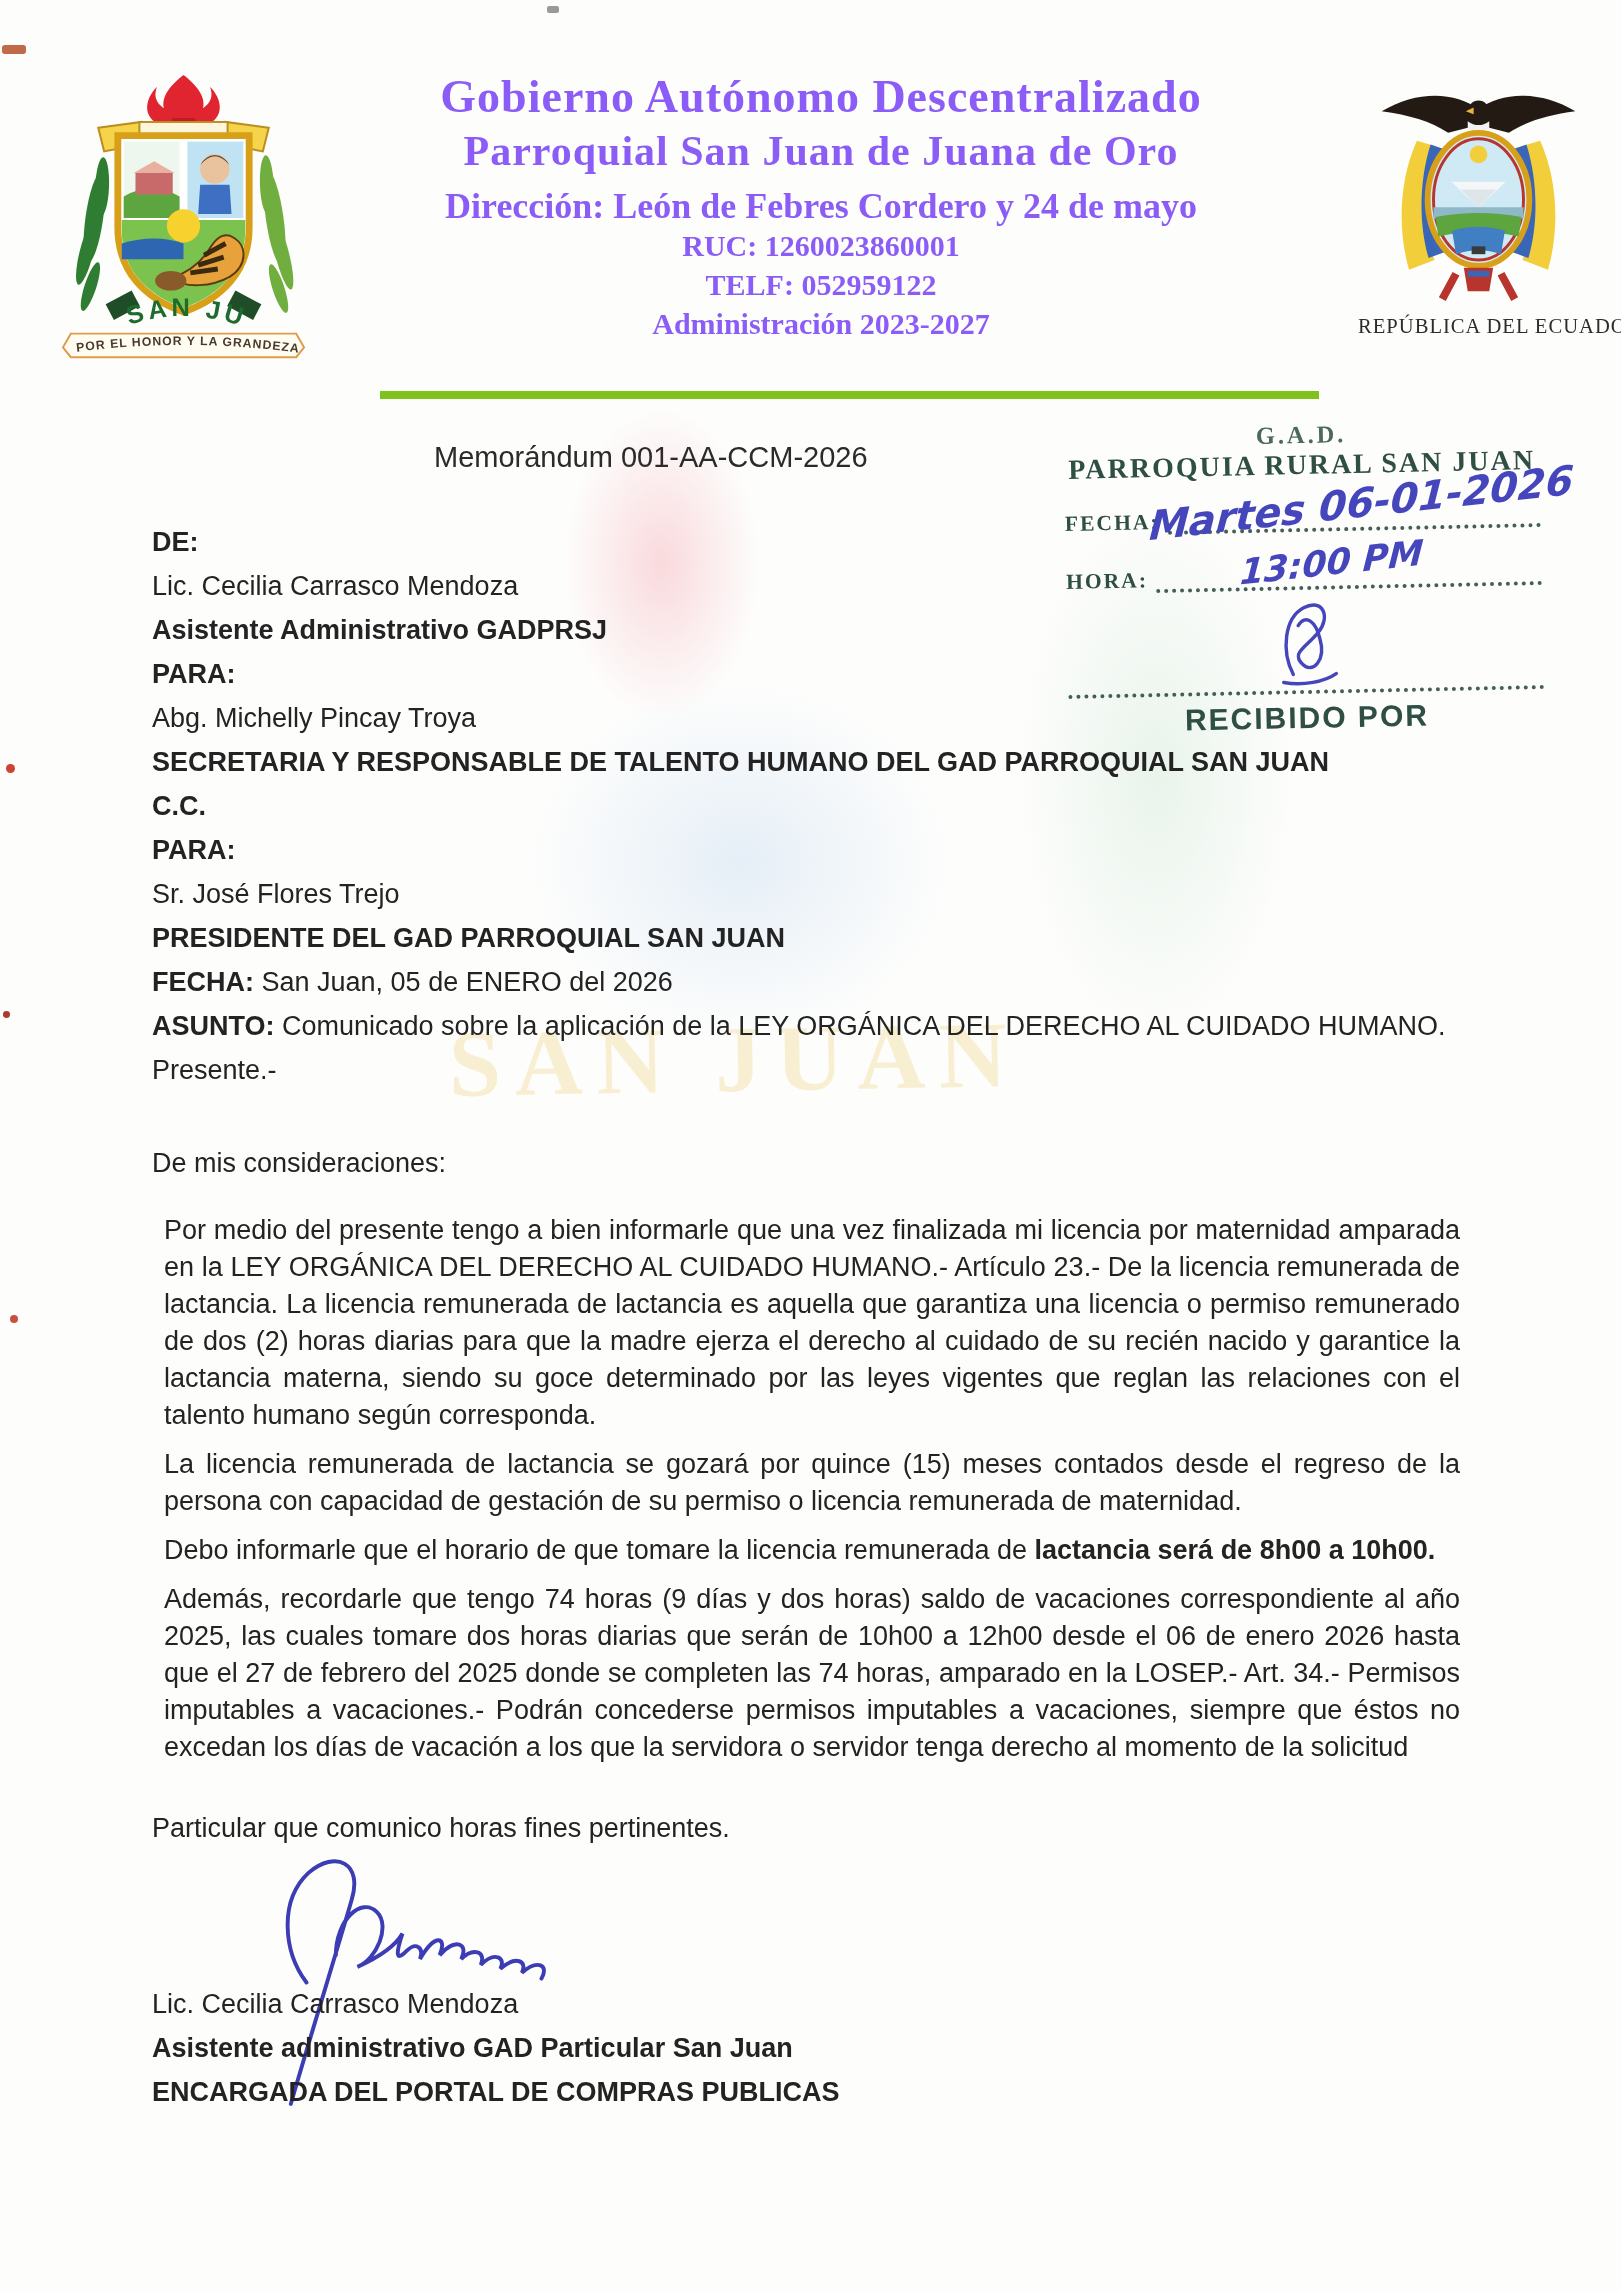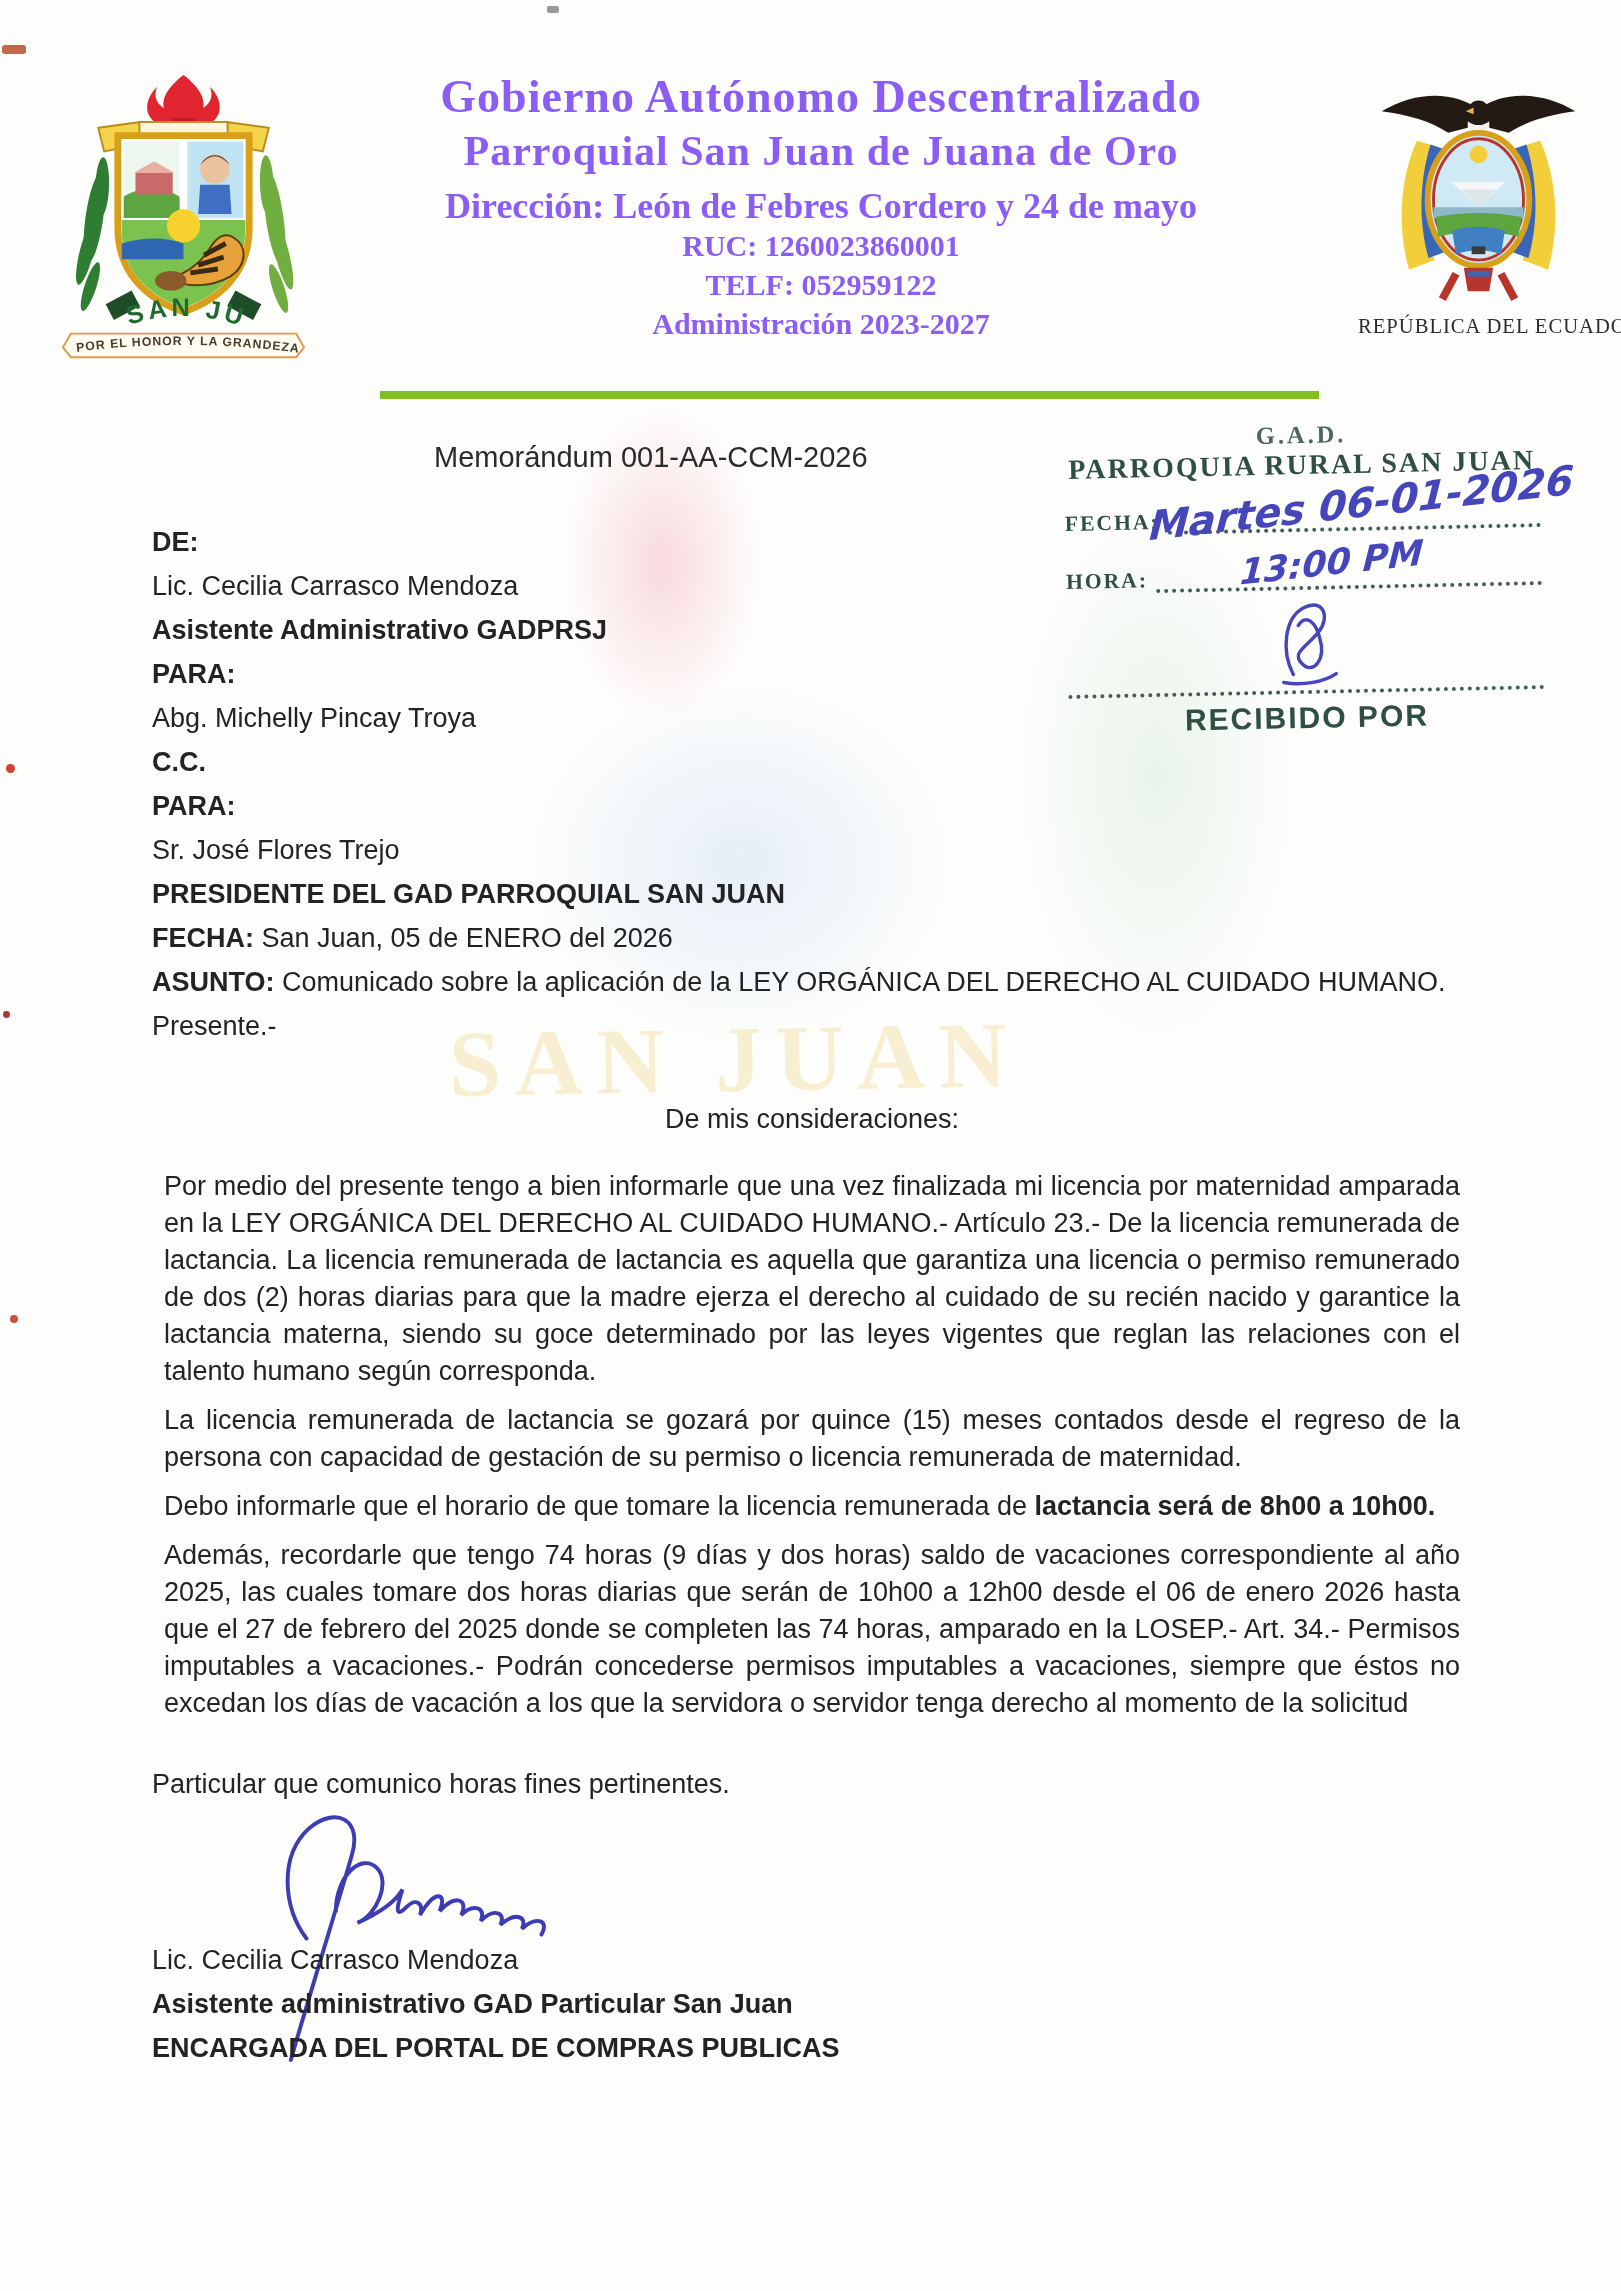--- a/index.html
+++ b/index.html
@@ -62,21 +62,21 @@
   .stamp-sig .stamp-dots{position:absolute;left:0;right:0;bottom:0;}
   .sig-initials{position:absolute;left:196px;top:-47px;}
   .stamp-received{text-align:center;font-weight:bold;font-size:30px;letter-spacing:2px;
     margin-top:7.8px;color:#2f4f45;}
 
   
   .content{position:absolute;left:152px;top:520px;width:1320px;font-size:27px;}
   .meta-line{line-height:44px;}
   .b{font-weight:bold;}
   .asunto{line-height:44px;text-align:justify;}
-  .salutation{margin-top:49px;line-height:44px;text-align:center;}
+  .salutation{margin-top:49px;line-height:44px;}
   .para{margin:12px;margin-top:27.4px;line-height:37px;text-align:justify;}
   .para.tight{margin-top:0;}
   .closing{margin-top:44px;line-height:37px;}
   .sign-block{position:relative;margin-top:9.8px;height:294px;}
   .sign-svg{position:absolute;left:37px;top:0;}
   .sign-text{position:absolute;left:0;top:125px;}
   .sign-text .meta-line{line-height:44px;}
 </style>
 </head>
 <body>
@@ -222,20 +222,21 @@
     </div>
     <div class="stamp-received">RECIBIDO POR</div>
   </div>
 
   <div class="content">
     <div class="meta-line b">DE:</div>
     <div class="meta-line">Lic. Cecilia Carrasco Mendoza</div>
     <div class="meta-line b">Asistente Administrativo GADPRSJ</div>
     <div class="meta-line b">PARA:</div>
     <div class="meta-line">Abg. Michelly Pincay Troya</div>
+    <div class="meta-line b">SECRETARIA Y RESPONSABLE DE TALENTO HUMANO DEL GAD PARROQUIAL SAN JUAN</div>
     <div class="meta-line b">C.C.</div>
     <div class="meta-line b">PARA:</div>
     <div class="meta-line">Sr. José Flores Trejo</div>
     <div class="meta-line b">PRESIDENTE DEL GAD PARROQUIAL SAN JUAN</div>
     <div class="meta-line"><span class="b">FECHA:</span><span> San Juan, 05 de ENERO del 2026</span></div>
     <div class="asunto"><span class="b">ASUNTO:</span><span> Comunicado sobre la aplicación de la LEY ORGÁNICA DEL DERECHO AL CUIDADO HUMANO.</span></div>
     <div class="meta-line">Presente.-</div>
 
     <div class="salutation">De mis consideraciones:</div>
 

